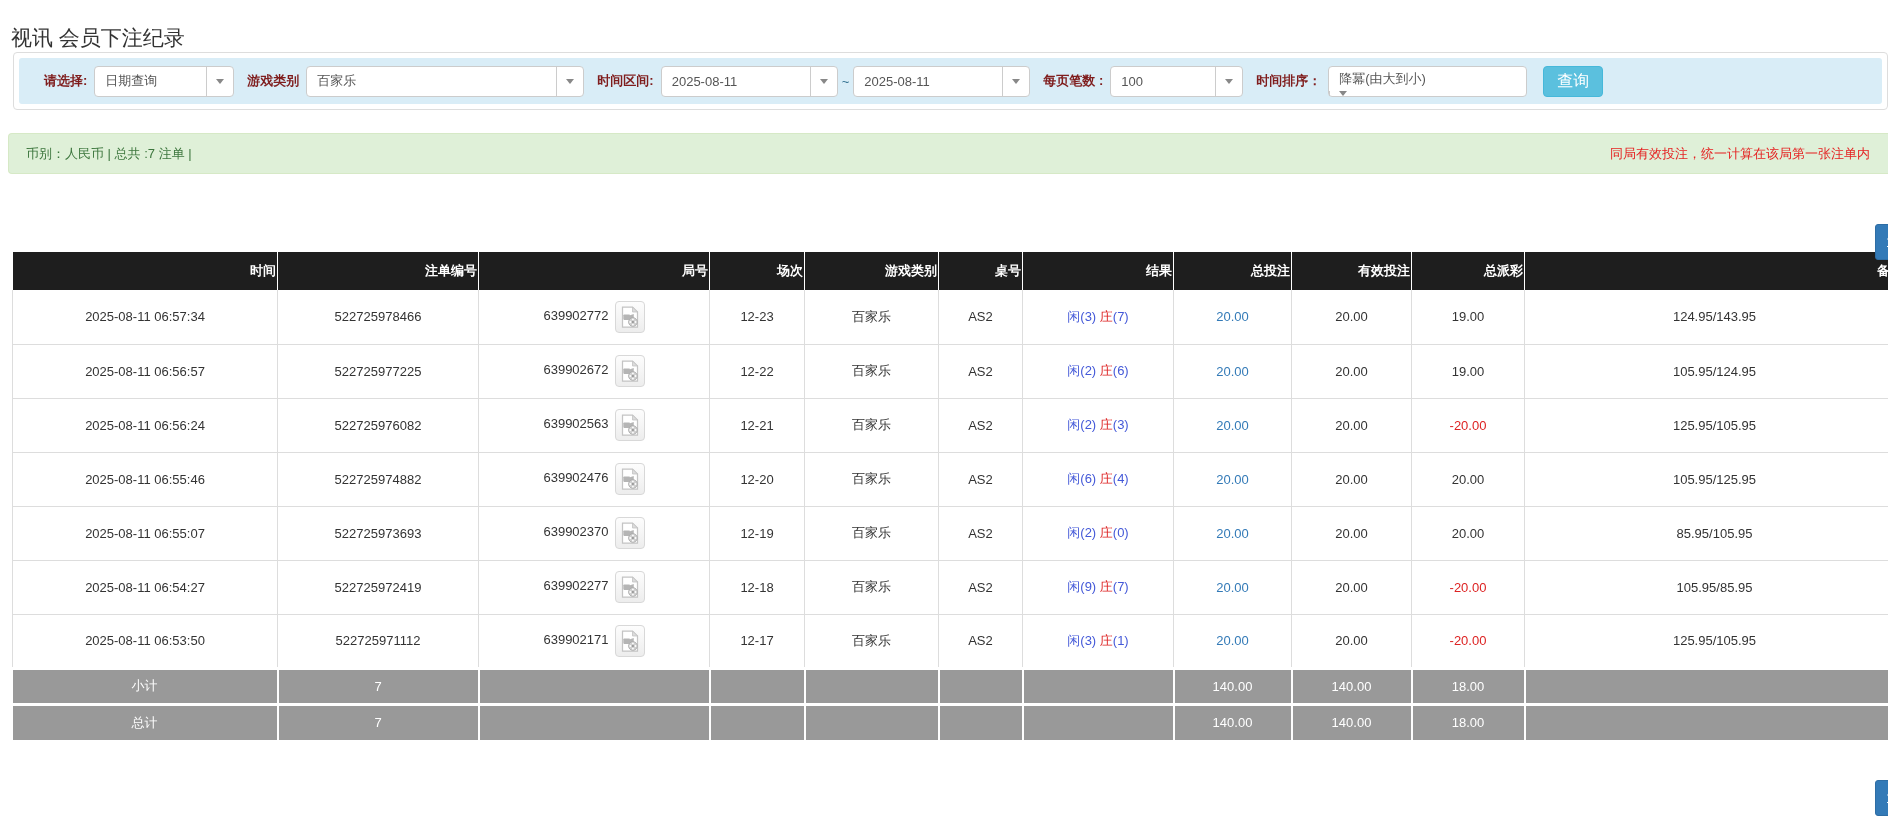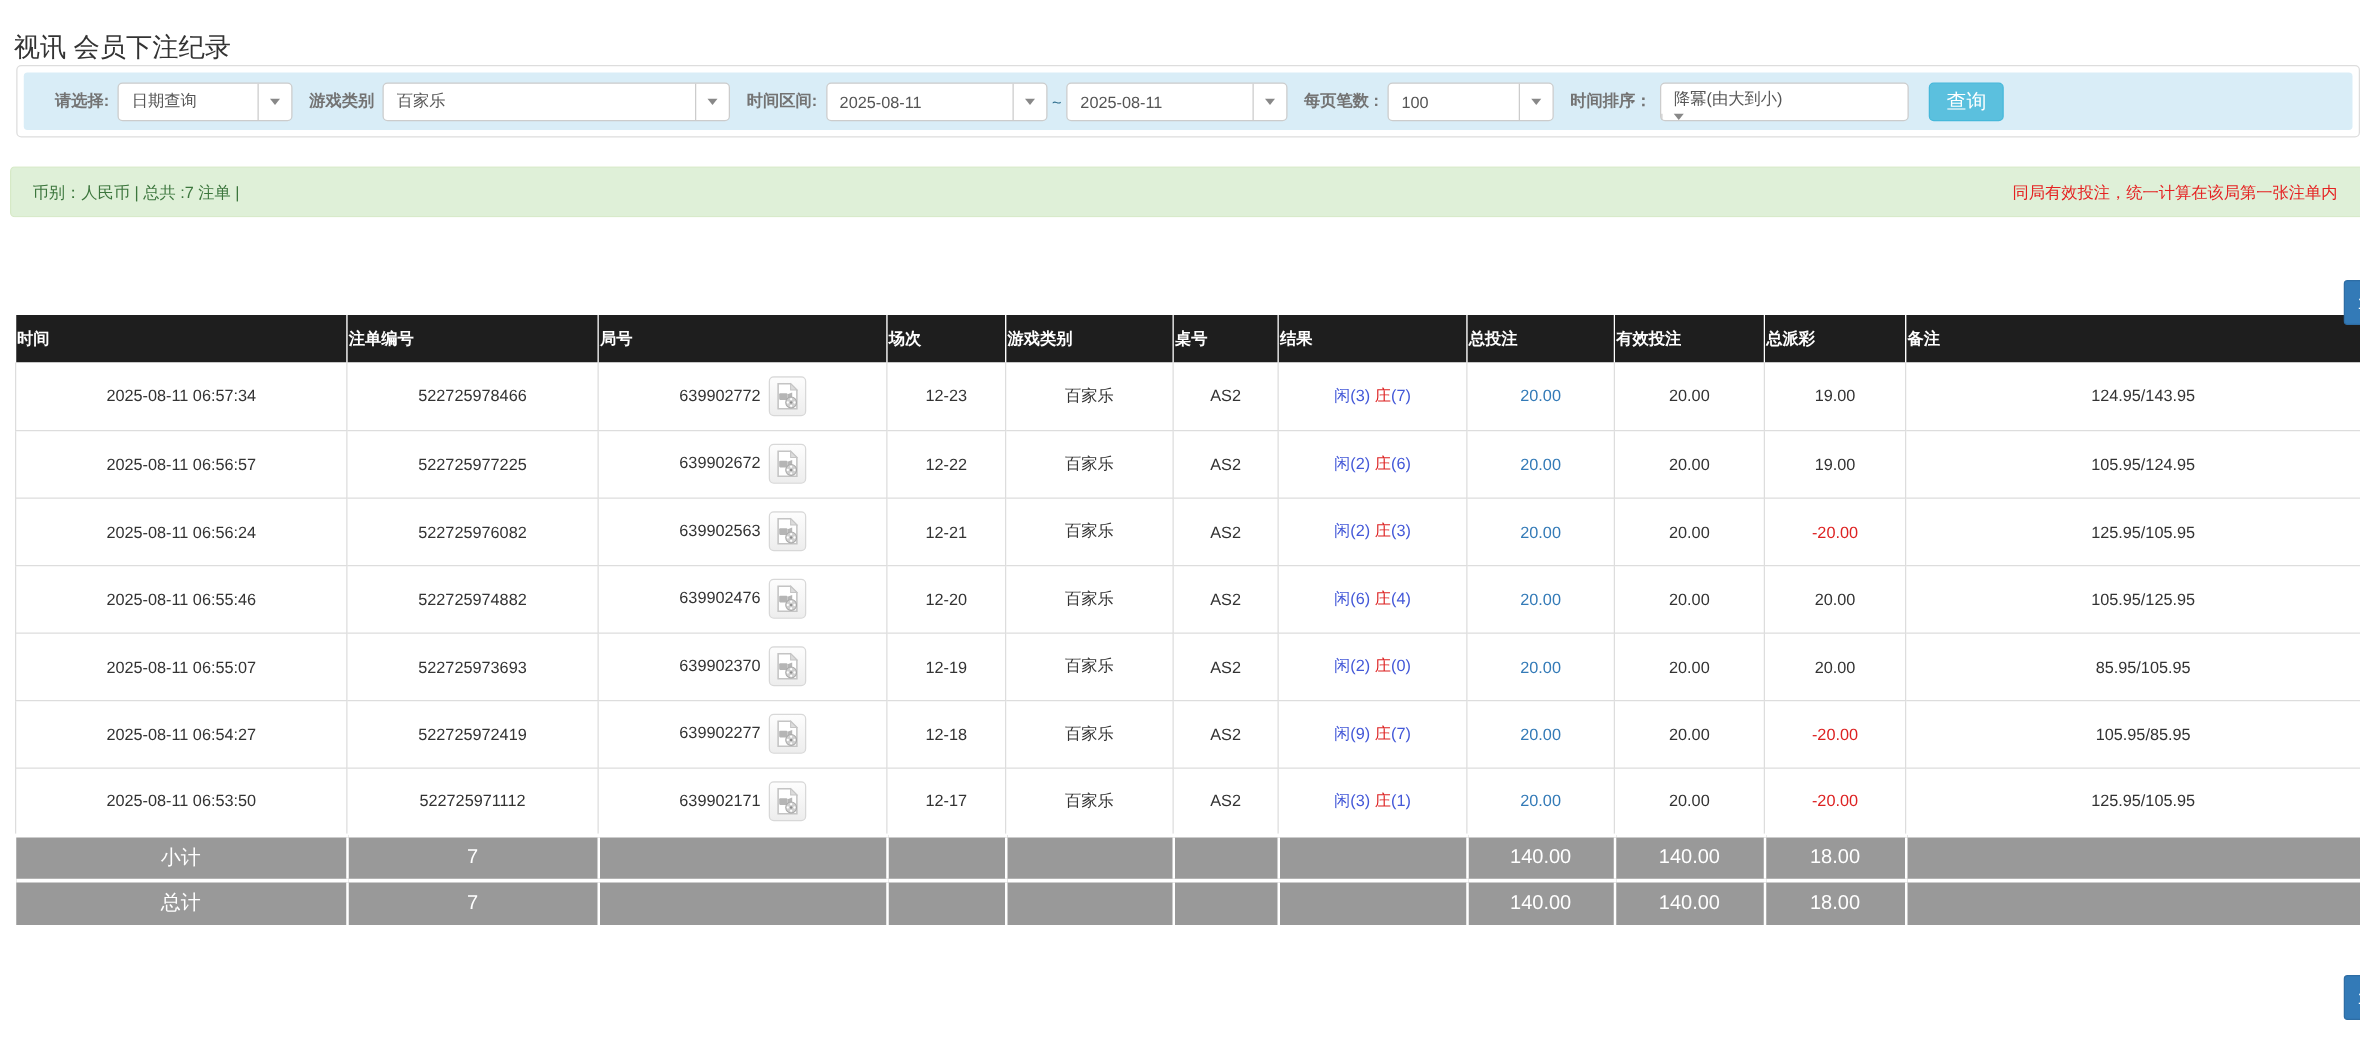--- a/index.html
+++ b/index.html
@@ -7,21 +7,21 @@
   body {
     width:1888px; height:837px; overflow:hidden; position:relative;
     background:#fff; font-family:"Liberation Sans","DejaVu Sans",sans-serif;
   }
   
   .page-title { margin:24px 0 0 11px; font-size:21px; font-weight:400; color:#333; }
 
   
   .filter-card { margin-left:13px; background:#fff; border:1px solid #ddd; border-radius:4px; padding:5px; }
   .filter-bar { background:#d9edf7; border-radius:3px; height:46px; display:flex; align-items:center; padding-left:25px; }
-  .flabel { font-weight:bold; color:#737373; font-size:13px; margin:0 7px 0 13px; white-space:nowrap; }
+  .flabel { font-weight:bold; color:#7f1d1d; font-size:13px; margin:0 7px 0 13px; white-space:nowrap; }
   .flabel.first { margin-left:0; }
   .tilde { color:#31708f; font-size:13px; margin:0 4px; }
   .dd { display:flex; align-items:stretch; background:#fff; border:1px solid #ccc; border-radius:4px; height:31px; font-size:13px; color:#555; cursor:pointer; }
   .dd-value { flex:1; display:flex; align-items:center; padding:0 10px; white-space:nowrap; overflow:hidden; }
   .dd-caret { width:27px; border-left:1px solid #ccc; display:flex; align-items:center; justify-content:center; }
   .caret-tri { width:0; height:0; border-left:4px solid transparent; border-right:4px solid transparent; border-top:5px solid #888; }
   .w-query { width:140px;gap:20px; } .w-game { width:278px; } .w-date { width:177px; } .w-size { width:133px;gap:32px; } .w-sort { width:199px;flex-direction:column; }
   .search-btn { margin-left:16px; height:31px; padding:0 13px; background:#5bc0de; border:1px solid #46b8da; border-radius:4px; color:#fff; font-size:16px; cursor:pointer; }
 
   
@@ -30,30 +30,30 @@
   .summary-right { color:#e52222; }
 
   
   .pager { position:absolute; right:-17px; width:30px; height:36px; background:#337ab7; border:1px solid #2e6da4; border-radius:3px; color:#fff; font-size:14px; display:flex; align-items:center; justify-content:center; cursor:pointer; }
   .pager.top { top:224px; } .pager.bottom { top:780px; }
 
   
   table.records { margin:78px 0 0 12px; border-collapse:collapse; table-layout:fixed; width:1892px; }
   col.c1{width:265px} col.c2{width:201px} col.c3{width:231px} col.c4{width:95px} col.c5{width:134px}
   col.c6{width:84px} col.c7{width:151px} col.c8{width:118px} col.c9{width:120px} col.c10{width:113px} col.c11{width:380px}
-  th { background:#1e1e1e; color:#fff; font-size:13px; font-weight:bold; height:38px; border-right:1px solid #fff; text-align:left; }
+  th { background:#1e1e1e; color:#fff; font-size:13px; font-weight:bold; height:38px; border-right:1px solid #fff; text-align:right; }
   tbody td { background:#fff; color:#333; font-size:13px; height:54px; text-align:center; border-right:1px solid #ddd; border-bottom:1px solid #ddd; }
   tbody td:first-child { border-left:1px solid #ddd; }
   .res-player { color:#4358d8; }
   .res-banker { color:#dd2222; }
   .res-pts { color:#4358d8; }
   .bet-link { color:#337ab7; text-decoration:none; cursor:pointer; }
   td.neg { color:#dd2222; }
   .video-btn { display:inline-flex; align-items:center; justify-content:center; vertical-align:middle; margin-left:6px; width:30px; height:32px; border:1px solid #d8d8d8; border-radius:4px; background:linear-gradient(#fdfdfd,#ededed); cursor:pointer; padding:0; }
-  tfoot td { background:#999; color:#fff; font-size:16px; height:36px; text-align:center; border-right:2px solid #fff; border-top:3px solid #fff; }
+  tfoot td { background:#999; color:#fff; font-size:13px; height:36px; text-align:center; border-right:2px solid #fff; border-top:3px solid #fff; }
 </style>
 </head>
 <body>
 
 <h1 class="page-title">视讯 会员下注纪录</h1>
 
 <div class="filter-card">
   <div class="filter-bar">
     <span class="flabel first">请选择:</span>
     <div class="dd w-query">

